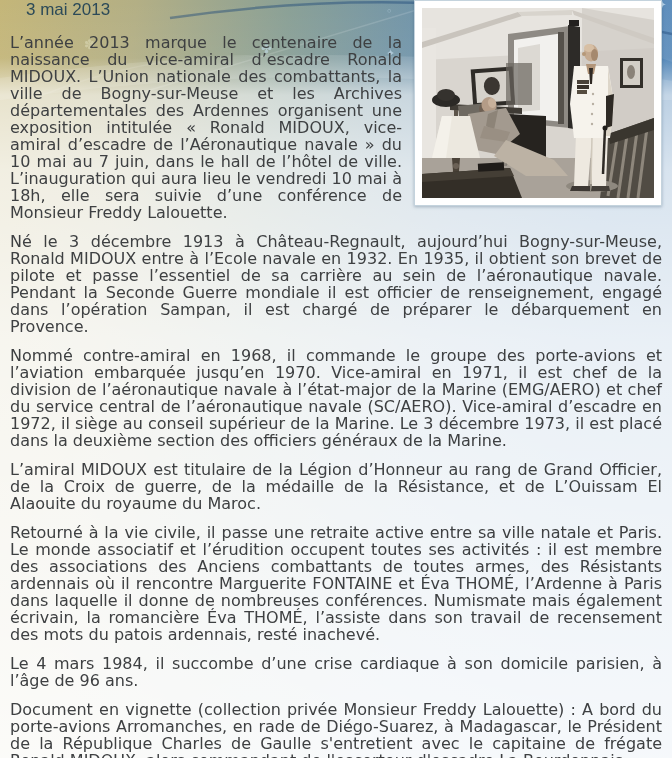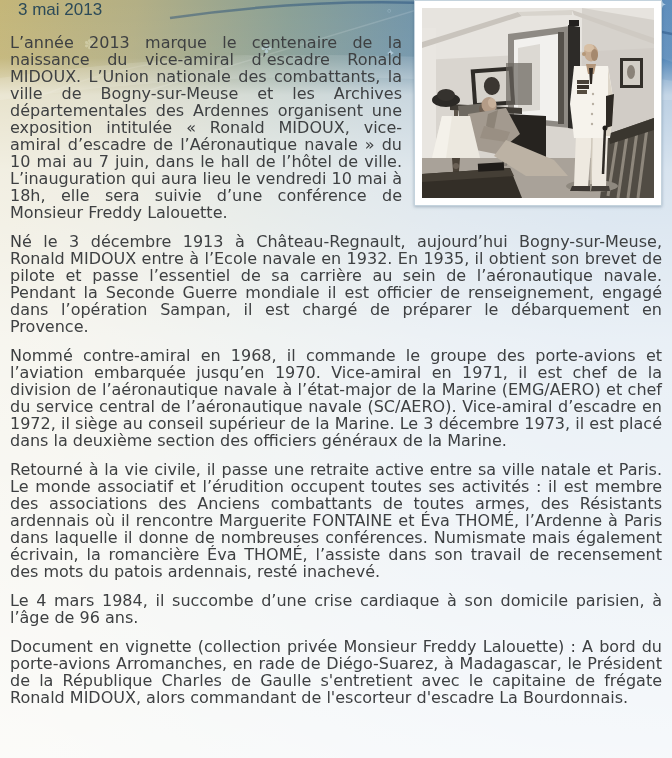--- a/index.html
+++ b/index.html
@@ -37,21 +37,21 @@
 
   h1.title {
     margin:8px 0 10px 0;
     font-family:"Liberation Sans", sans-serif;
     font-size:27px; line-height:35px; font-weight:400;
     color:#2e3032; letter-spacing:0;
   }
   .date {
     font-family:"Liberation Sans", sans-serif;
     font-size:17px; line-height:20px; color:#2c4a58;
-    margin:0 0 14px 8px;
+    margin:0 0 14px 16px;
   }
   .body-text p {
     margin:0 0 12px 0;
     font-size:16px; line-height:17px; color:#3e4042;
     text-align:justify;
   }
   .photo-frame {
     float:right; margin:0 0 10px 12px;
     background:#ffffff; padding:7px;
     border:1px solid #c4d3dd;
@@ -177,19 +177,20 @@
         <rect x="56" y="155" width="26" height="8" fill="#1f1c19" transform="rotate(-3 69 159)"></rect>
       </svg>
     </div>
 
     <div class="date">3 mai 2013</div>
 
     <div class="body-text">
       <p>L’année 2013 marque le centenaire de la naissance du vice-amiral d’escadre Ronald MIDOUX. L’Union nationale des combattants, la ville de Bogny-sur-Meuse et les Archives départementales des Ardennes organisent une exposition intitulée « Ronald MIDOUX, vice-amiral d’escadre de l’Aéronautique navale » du 10 mai au 7 juin, dans le hall de l’hôtel de ville. L’inauguration qui aura lieu le vendredi 10 mai à 18h, elle sera suivie d’une conférence de Monsieur Freddy Lalouette.</p>
       <p>Né le 3 décembre 1913 à Château-Regnault, aujourd’hui Bogny-sur-Meuse, Ronald MIDOUX entre à l’Ecole navale en 1932. En 1935, il obtient son brevet de pilote et passe l’essentiel de sa carrière au sein de l’aéronautique navale. Pendant la Seconde Guerre mondiale il est officier de renseignement, engagé dans l’opération Sampan, il est chargé de préparer le débarquement en Provence.</p>
       <p>Nommé contre-amiral en 1968, il commande le groupe des porte-avions et l’aviation embarquée jusqu’en 1970. Vice-amiral en 1971, il est chef de la division de l’aéronautique navale à l’état-major de la Marine (EMG/AERO) et chef du service central de l’aéronautique navale (SC/AERO). Vice-amiral d’escadre en 1972, il siège au conseil supérieur de la Marine. Le 3 décembre 1973, il est placé dans la deuxième section des officiers généraux de la Marine.</p>
+      <p>L’amiral MIDOUX est titulaire de la Légion d’Honneur au rang de Grand Officier, de la Croix de guerre, de la médaille de la Résistance, et de L’Ouissam El Alaouite du royaume du Maroc.</p>
       <p>Retourné à la vie civile, il passe une retraite active entre sa ville natale et Paris. Le monde associatif et l’érudition occupent toutes ses activités : il est membre des associations des Anciens combattants de toutes armes, des Résistants ardennais où il rencontre Marguerite FONTAINE et Éva THOMÉ, l’Ardenne à Paris dans laquelle il donne de nombreuses conférences. Numismate mais également écrivain, la romancière Éva THOMÉ, l’assiste dans son travail de recensement des mots du patois ardennais, resté inachevé.</p>
       <p>Le 4 mars 1984, il succombe d’une crise cardiaque à son domicile parisien, à l’âge de 96 ans.</p>
       <p>Document en vignette (collection privée Monsieur Freddy Lalouette) : A bord du porte-avions Arromanches, en rade de Diégo-Suarez, à Madagascar, le Président de la République Charles de Gaulle s'entretient avec le capitaine de frégate Ronald MIDOUX, alors commandant de l'escorteur d'escadre La Bourdonnais.</p>
     </div>
 
   </div>
 </div>
 
 </body></html>

